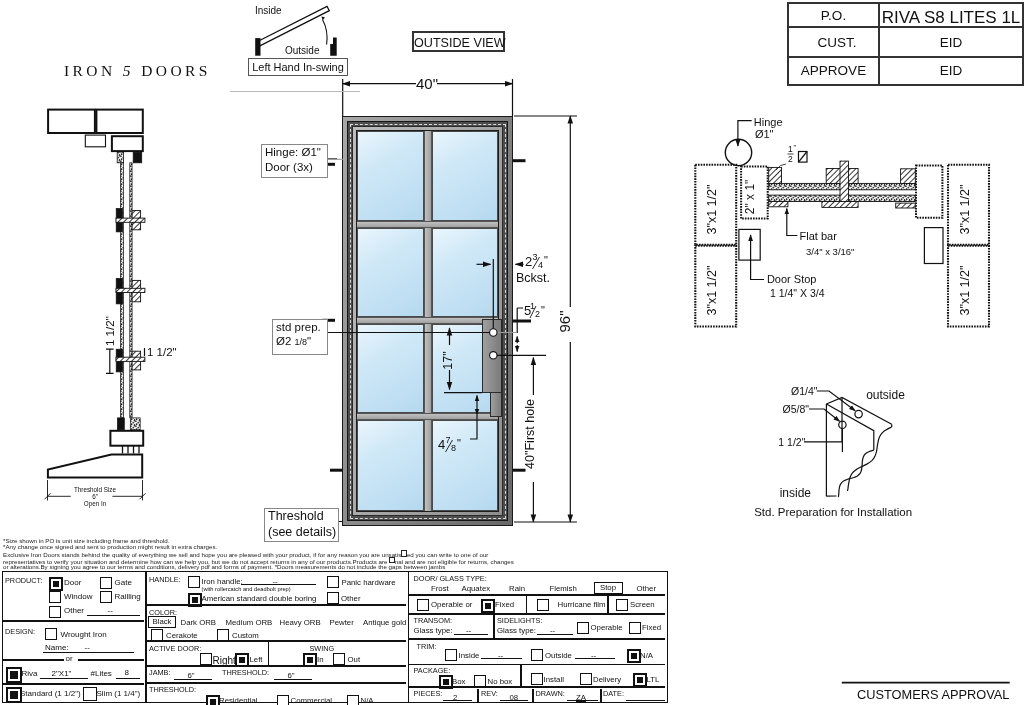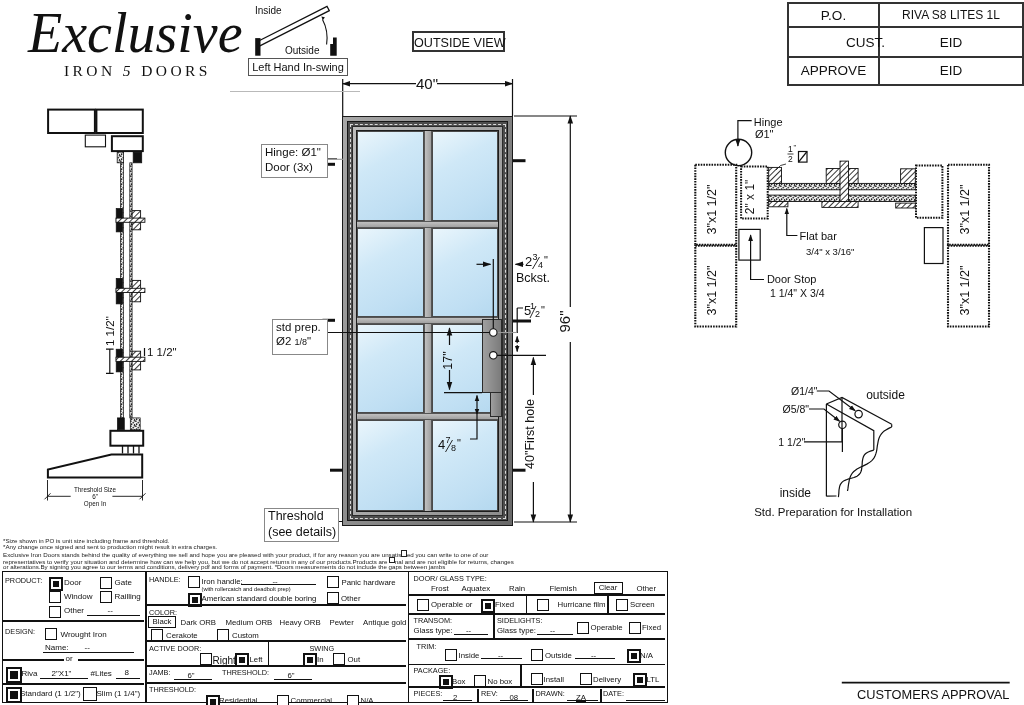--- a/index.html
+++ b/index.html
@@ -11,36 +11,35 @@
   .cb{position:absolute;border:1.6px solid #111;background:#fff;}
   .cbk{position:absolute;border:2.2px solid #111;background:#fff;}
   .cbk::after{content:"";position:absolute;left:2px;top:2px;right:2px;bottom:2px;background:#111;}
   .ul{position:absolute;border-bottom:1.2px solid #111;}
   .mg{display:inline-block;width:3.6px;height:4.8px;border:0.7px solid #222;vertical-align:0;}
 </style>
 </head>
 <body>
 <div id="page">
 
-<div class="lbl" style="left:28px;top:1px;width:210px;font-family:'Liberation Serif',serif;font-style:italic;font-size:56px;">Exclusive</div>
 
 <div class="lbl" style="left:64px;top:62px;font-family:'Liberation Serif',serif;font-size:15.5px;letter-spacing:3.4px;">IRON <span style="font-style:italic">5</span> DOORS</div>
 
 <div class="abs" style="left:412px;top:31px;width:93px;height:21px;border:2px solid #333;line-height:21px;text-align:center;font-size:12.6px;white-space:nowrap;box-sizing:border-box;">OUTSIDE VIEW</div>
 
 <div class="abs" style="left:787px;top:2px;width:233px;height:80px;border:2px solid #333;">
 
   <div class="abs" style="left:89px;top:0;width:2px;height:80px;background:#333;"></div>
 
   <div class="abs" style="left:0;top:22px;width:233px;height:1.6px;background:#333;"></div>
   <div class="abs" style="left:0;top:52.4px;width:233px;height:1.6px;background:#333;"></div>
 
   <div class="lbl" style="left:0;top:4px;width:89px;text-align:center;font-size:13.5px;">P.O.</div>
-  <div class="lbl" style="left:91px;top:4px;width:142px;text-align:center;font-size:12px;">RIVA S8 LITES 1L</div>
-  <div class="lbl" style="left:0;top:31px;width:96px;text-align:right;font-size:13.5px;">CUST.</div>
+  <div class="lbl" style="left:91px;top:4px;width:142px;text-align:center;font-size:17px;">RIVA S8 LITES 1L</div>
+  <div class="lbl" style="left:0;top:31px;width:96px;text-align:center;font-size:13.5px;">CUST.</div>
   <div class="lbl" style="left:91px;top:31px;width:142px;text-align:center;font-size:13.5px;">EID</div>
   <div class="lbl" style="left:0;top:59px;width:89px;text-align:center;font-size:13.5px;">APPROVE</div>
   <div class="lbl" style="left:91px;top:59px;width:142px;text-align:center;font-size:13.5px;">EID</div>
 </div>
 
 <div class="abs" style="left:342px;top:116px;width:171px;height:410px;background:linear-gradient(105deg,#a8a8a8,#8a8a8a 45%,#686868);border:1.6px solid #1a1a1a;box-sizing:border-box;"></div>
 
 <div class="abs" style="left:347px;top:121px;width:161px;height:400px;background:#4d4d4d;border:1px solid #161616;box-sizing:border-box;"></div>
 
 <div class="abs" style="left:349.5px;top:123.5px;width:156px;height:395px;border:1px dashed #d9d9d9;box-sizing:border-box;"></div>
@@ -497,21 +496,21 @@
 <div class="lbl" style="left:4.5px;top:2px;font-size:7.3px;">DOOR/ GLASS TYPE:</div>
 
 <div class="lbl" style="left:22px;top:12px;font-size:7.8px;">Frost</div>
 
 <div class="lbl" style="left:52.5px;top:12px;font-size:7.8px;">Aquatex</div>
 
 <div class="lbl" style="left:100px;top:12px;font-size:7.8px;">Rain</div>
 
 <div class="lbl" style="left:140.5px;top:12px;font-size:7.8px;">Flemish</div>
 
-<div class="abs" style="left:184.5px;top:10px;width:27px;height:10.5px;border:1.8px solid #111;font-size:7.8px;text-align:center;line-height:10.5px;">Clear</div>
+<div class="abs" style="left:184.5px;top:10px;width:27px;height:10.5px;border:1.8px solid #111;font-size:7.8px;text-align:center;line-height:10.5px;">Stop</div>
 
 <div class="lbl" style="left:227.5px;top:12px;font-size:7.8px;">Other</div>
 
 <div class="abs" style="left:0px;top:22.3px;width:255.9px;height:1.8px;background:#111;"></div>
 
 <span class="cb" style="left:8px;top:27px;width:10px;height:10px;"></span>
 <div class="lbl" style="left:22px;top:28.5px;font-size:7.8px;">Operable</div>
 <div class="lbl" style="left:56.5px;top:28.5px;font-size:7.8px;">or</div>
 
 <span class="cbk" style="left:71.5px;top:27px;width:10px;height:10px;"></span>

